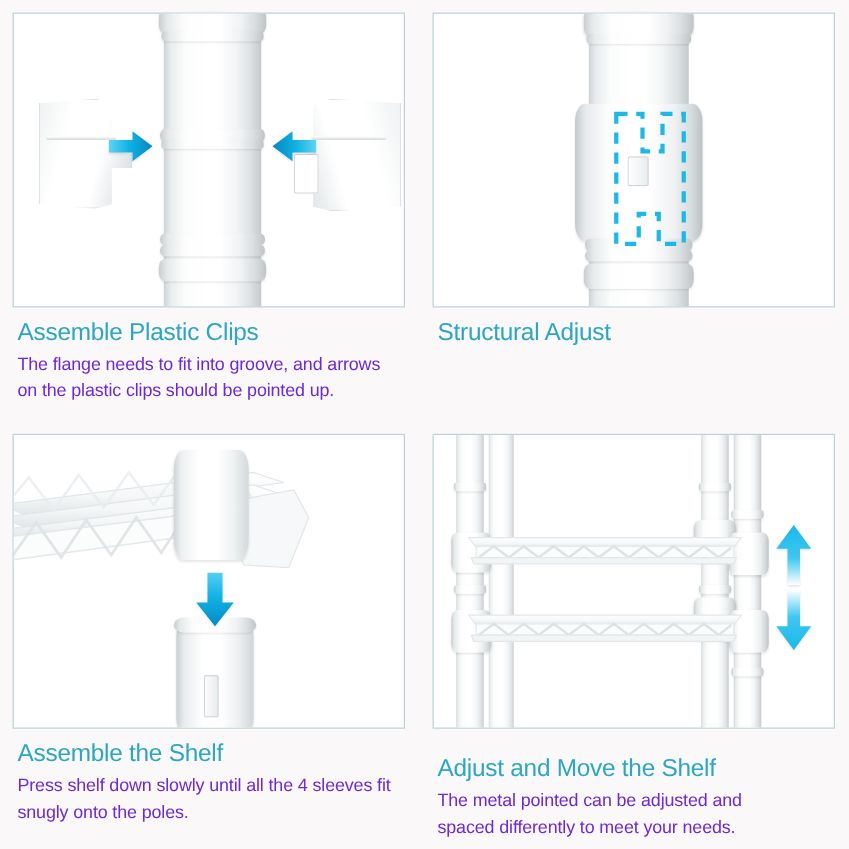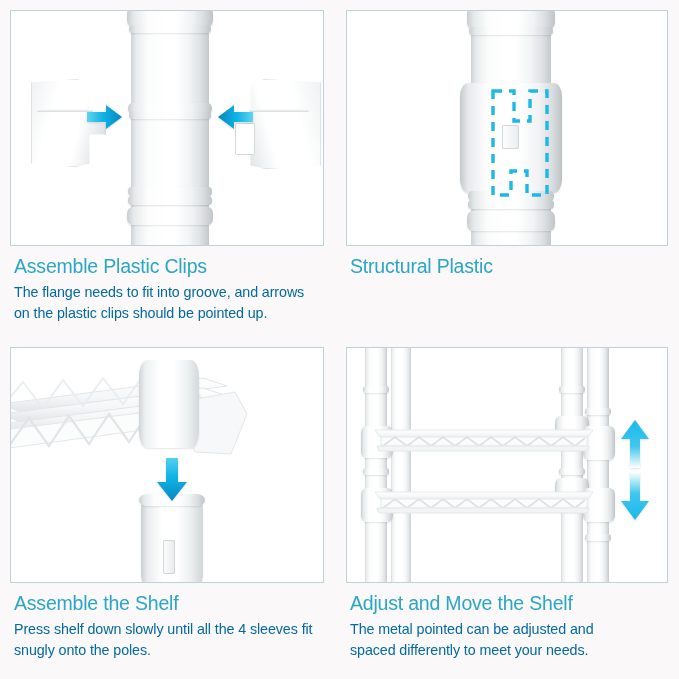--- a/index.html
+++ b/index.html
@@ -30,32 +30,32 @@
   .q2 .panel { left: 6px;   top: 10px;  width: 322px; height: 236px; }
   .q3 .panel { left: 10px;  top: 8px;   width: 314px; height: 236px; }
   .q4 .panel { left: 6px;   top: 8px;   width: 322px; height: 236px; }
 
   .caption { position: absolute; left: 14px; right: 6px; }
   .q1 .caption, .q3 .caption { left: 14px; }
   .q2 .caption, .q4 .caption { left: 10px; }
   .q1 .caption { top: 254px; }
   .q2 .caption { top: 254px; }
   .q3 .caption { top: 252px; }
-  .q4 .caption { top: 252px; }
+  .q4 .caption { top: 264px; }
 
   .title {
     color: #2ba6c4;
     font-size: 19.5px;
     font-weight: 400;
     letter-spacing: -0.2px;
     line-height: 24px;
     white-space: nowrap;
   }
   .desc {
-    color: #0369a1;
+    color: #6d28d9;
     font-size: 14.3px;
     line-height: 20.5px;
     margin-top: 4px;
     letter-spacing: -0.1px;
     white-space: pre-line;
   }
 
   
   .scene { position: absolute; inset: 0; }
 
@@ -188,21 +188,21 @@
         <div class="clip-notch" style="left:155px; top:114px; width:17px; height:24px;
                     background:linear-gradient(90deg,#ffffff,#e8ecee);"></div>
 
         <svg class="dashpath" style="left:100px; top:62px;" width="140" height="140" viewBox="0 0 140 140">
           <path d="M46,18 L67,18 L67,48 L83,48 L83,18 L100,18 L100,122 L80,122 L80,98 L64,98 L64,122 L46,122 Z" fill="none" stroke="#1cb9e8" stroke-width="3.4" stroke-dasharray="9 7" stroke-linecap="butt"></path>
         </svg>
       </div>
     </div>
 
     <div class="caption">
-      <div class="title">Structural Plastic</div>
+      <div class="title">Structural Adjust</div>
     </div>
   </div>
 
   <div class="cell q3">
     <div class="panel">
       <div class="scene">
 
         <svg class="shelfwrap" style="left:-16px; top:10px;" width="260" height="150" viewBox="0 0 260 150">
           <defs>
             <linearGradient id="wireG" x1="0" y1="0" x2="0" y2="1">

